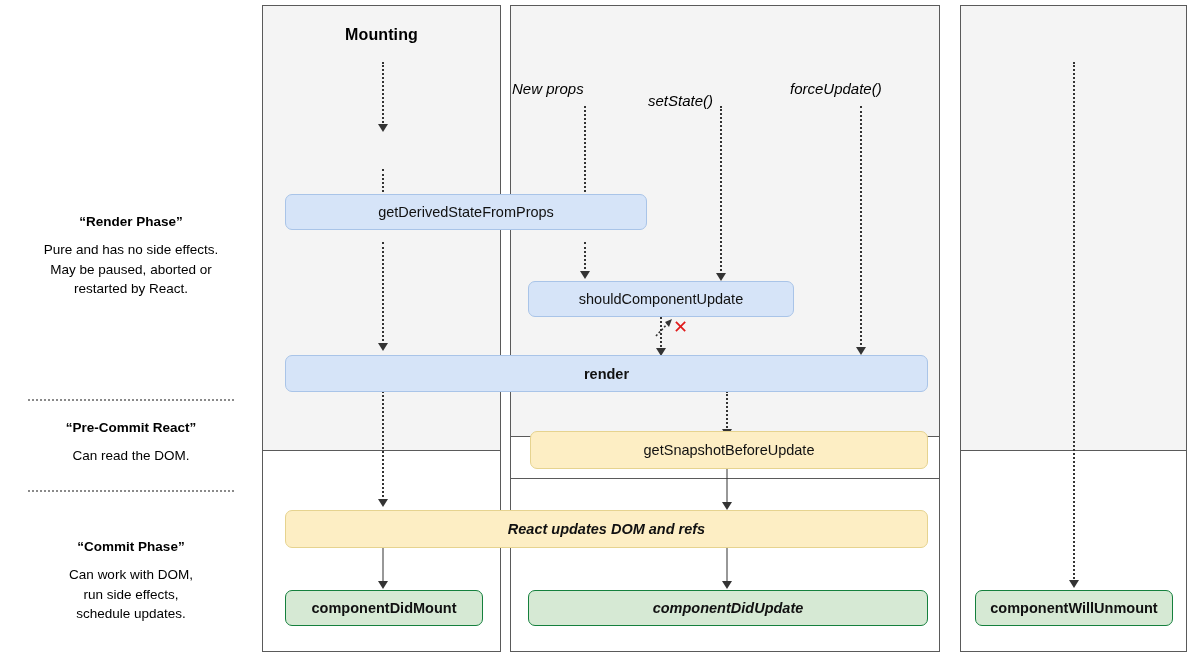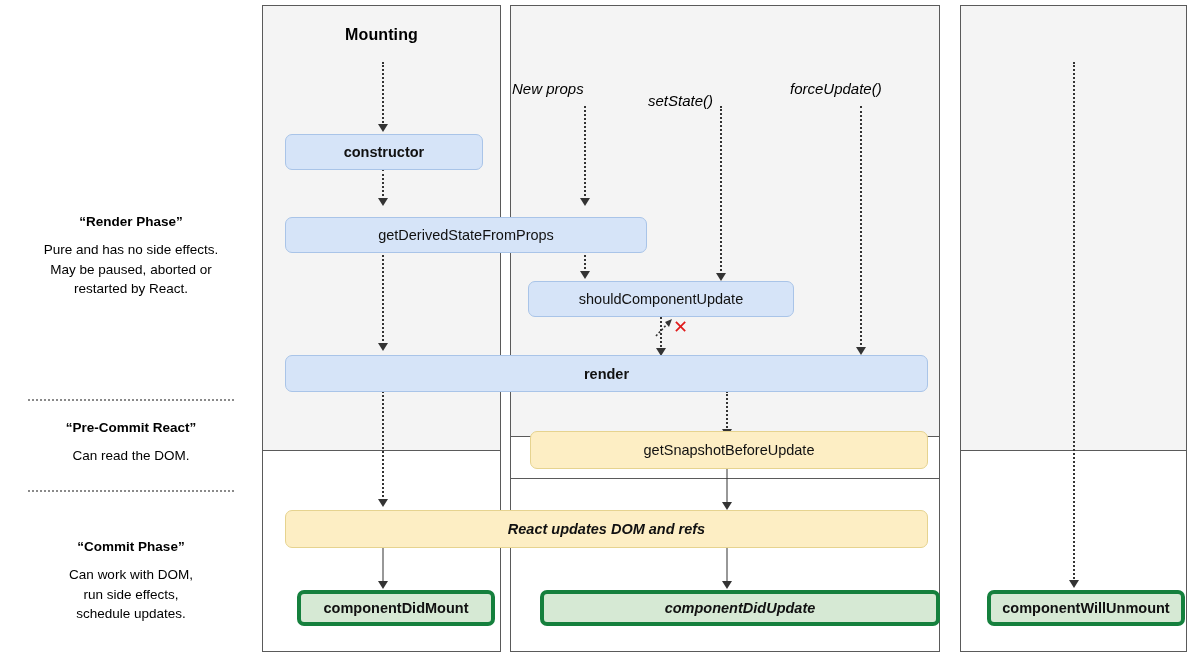--- a/index.html
+++ b/index.html
@@ -28,21 +28,21 @@
             border-top:2px dotted #8a8a8a;}
 
   
   .lbox{
     position:absolute;box-sizing:border-box;border-radius:7px;
     display:flex;align-items:center;justify-content:center;
     font-size:14.5px;color:#111;text-align:center;
   }
   .lbox.blue  {background:#d6e4f8;border:1px solid #a9c4e8;}
   .lbox.yellow{background:#fdeec4;border:1px solid #e6d38f;}
-  .lbox.green {background:#d6e9d4;border:4px solid #15803d;margin-left:12px;}
+  .lbox.green {background:#d6e9d4;border:1px solid #15803d;}
   .lbox.bold  {font-weight:bold;}
   .lbox.ital  {font-style:italic;font-weight:bold;}
 
   
   .trigger{
     position:absolute;text-align:left;font-style:italic;
     font-size:15px;color:#000;font-weight:normal;
   }
 
   
@@ -185,23 +185,22 @@
   <div class="arrow" style="left:718px;top:547px;width:18px;height:44px;">
     <div class="shaft-solid" style="height:36px;"></div>
     <div class="head" style="top:34px;"></div>
   </div>
 
   <div class="arrow" style="left:1065px;top:62px;width:18px;height:528px;">
     <div class="shaft-dotted" style="height:520px;"></div>
     <div class="head" style="top:518px;"></div>
   </div>
 
-  <div class="lbox blue bold" style="left:285px;top:134px;width:198px;height:36px;">constructor</div>
-
-  <div class="lbox blue" style="left:285px;top:217px;width:362px;height:36px;">getDerivedStateFromProps</div>
+
+  <div class="lbox blue" style="left:285px;top:194px;width:362px;height:36px;">getDerivedStateFromProps</div>
 
   <div class="lbox blue" style="left:528px;top:281px;width:266px;height:36px;">shouldComponentUpdate</div>
 
   <div class="lbox blue bold" style="left:285px;top:355px;width:643px;height:37px;">render</div>
 
   <div class="lbox yellow" style="left:530px;top:431px;width:398px;height:38px;">getSnapshotBeforeUpdate</div>
 
   <div class="lbox yellow ital" style="left:285px;top:510px;width:643px;height:38px;">React updates DOM and refs</div>
 
   <div class="lbox green bold" style="left:285px;top:590px;width:198px;height:36px;">componentDidMount</div>

